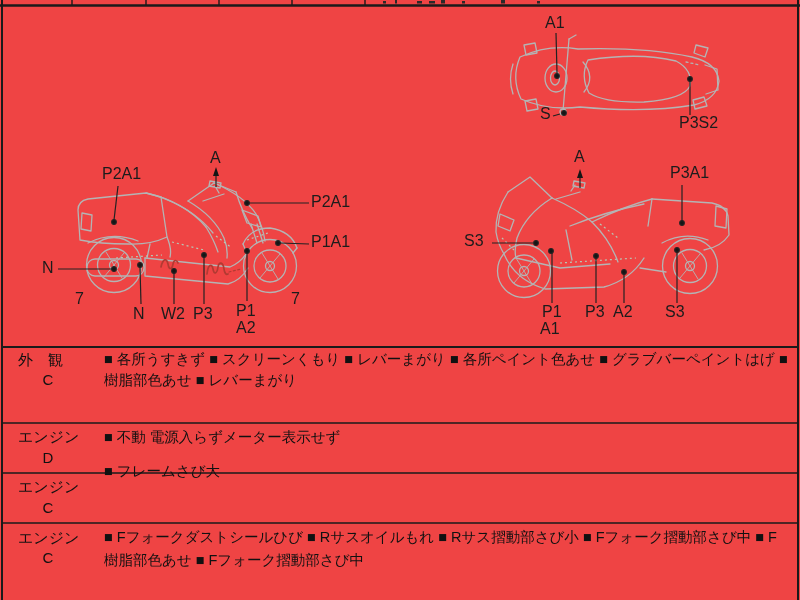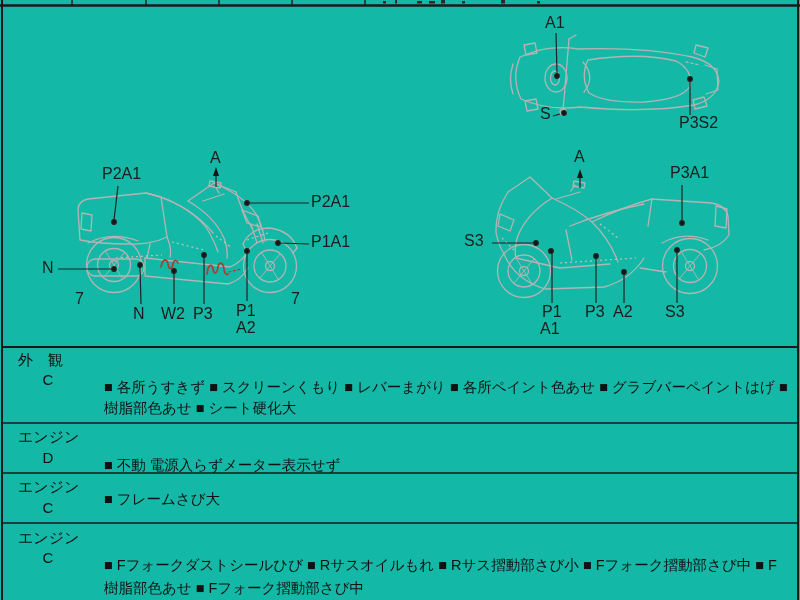--- a/index.html
+++ b/index.html
@@ -1,22 +1,22 @@
 <!DOCTYPE html>
 <html><head>
 <meta charset="utf-8">
 <style>
   html,body{margin:0;padding:0;background:#fff;}
-  #stage{position:relative;width:800px;height:600px;background:#14b8a6;overflow:hidden;
+  #stage{position:relative;width:800px;height:600px;background:#ef4444;overflow:hidden;
          font-family:"Liberation Sans","DejaVu Sans",sans-serif;color:#111;}
   #art{position:absolute;left:0;top:0;}
   .dlabel{position:absolute;font-size:16px;line-height:1;color:#1c1c1c;white-space:nowrap;}
   .sec{position:absolute;left:18px;font-size:15px;line-height:1.2;color:#111;white-space:nowrap;}
   .grade{position:absolute;left:0;width:96px;text-align:center;font-size:15px;line-height:1.2;color:#111;}
-  .tline{position:absolute;left:104px;font-size:14.5px;line-height:1.25;color:#111;white-space:nowrap;margin-top:28px;}
+  .tline{position:absolute;left:104px;font-size:14.5px;line-height:1.25;color:#111;white-space:nowrap;}
 </style>
 </head>
 <body>
 
 <div id="stage">
 
   <svg id="art" width="800" height="600" viewBox="0 0 800 600">
 
     <g stroke="#1a1a1a">
       <line x1="2" y1="0" x2="2" y2="600" stroke-width="2"></line>
@@ -206,21 +206,21 @@
   <span class="dlabel" style="left:542px;top:304px">P1</span>
   <span class="dlabel" style="left:540px;top:321px">A1</span>
   <span class="dlabel" style="left:585px;top:304px">P3</span>
   <span class="dlabel" style="left:613px;top:304px">A2</span>
   <span class="dlabel" style="left:665px;top:304px">S3</span>
 
   <div>
     <span class="sec" style="top:351px">外　観</span>
     <span class="grade" style="top:371px">C</span>
     <div class="tline" style="top:350px">■ 各所うすきず ■ スクリーンくもり ■ レバーまがり ■ 各所ペイント色あせ ■ グラブバーペイントはげ ■</div>
-    <div class="tline" style="top:371px">樹脂部色あせ ■ シート硬化大</div>
+    <div class="tline" style="top:371px">樹脂部色あせ ■ レバーまがり</div>
   </div>
 
   <div>
     <span class="sec" style="top:428px">エンジン</span>
     <span class="grade" style="top:449px">D</span>
     <div class="tline" style="top:428px">■ 不動 電源入らずメーター表示せず</div>
   </div>
 
   <div>
     <span class="sec" style="top:478px">エンジン</span>

